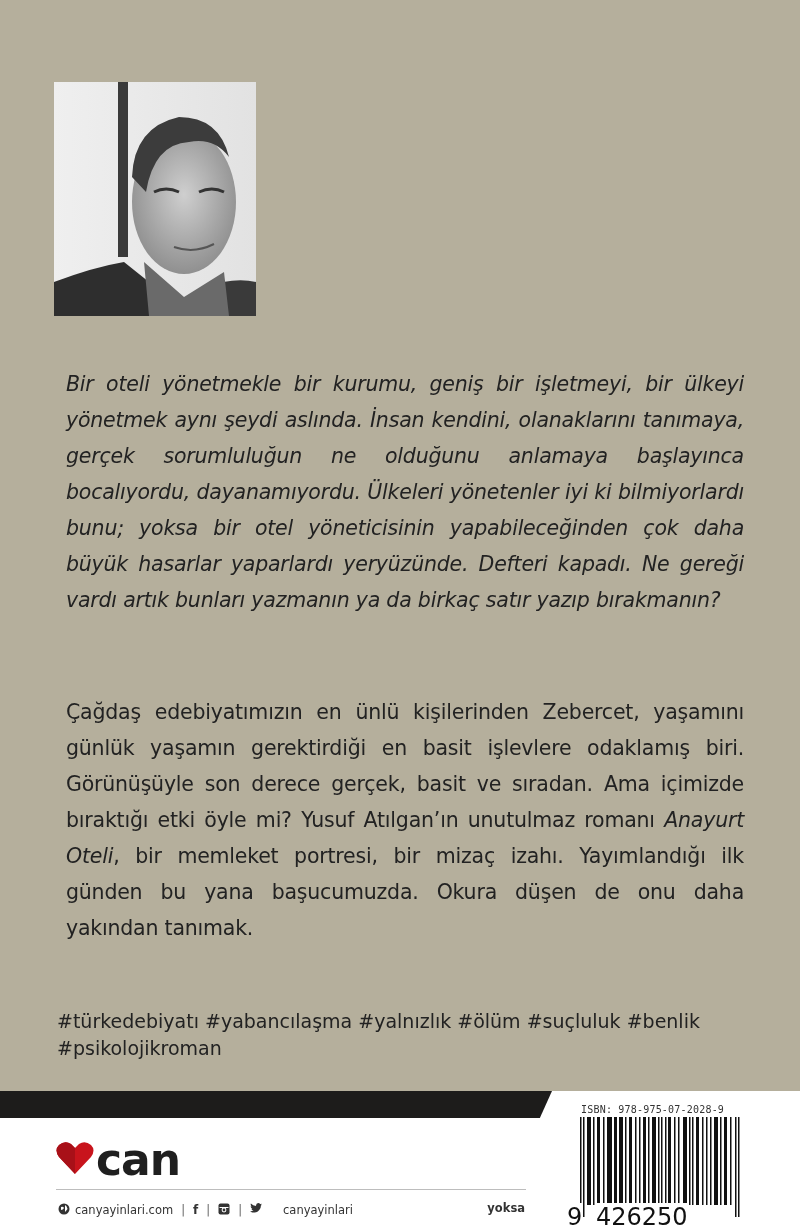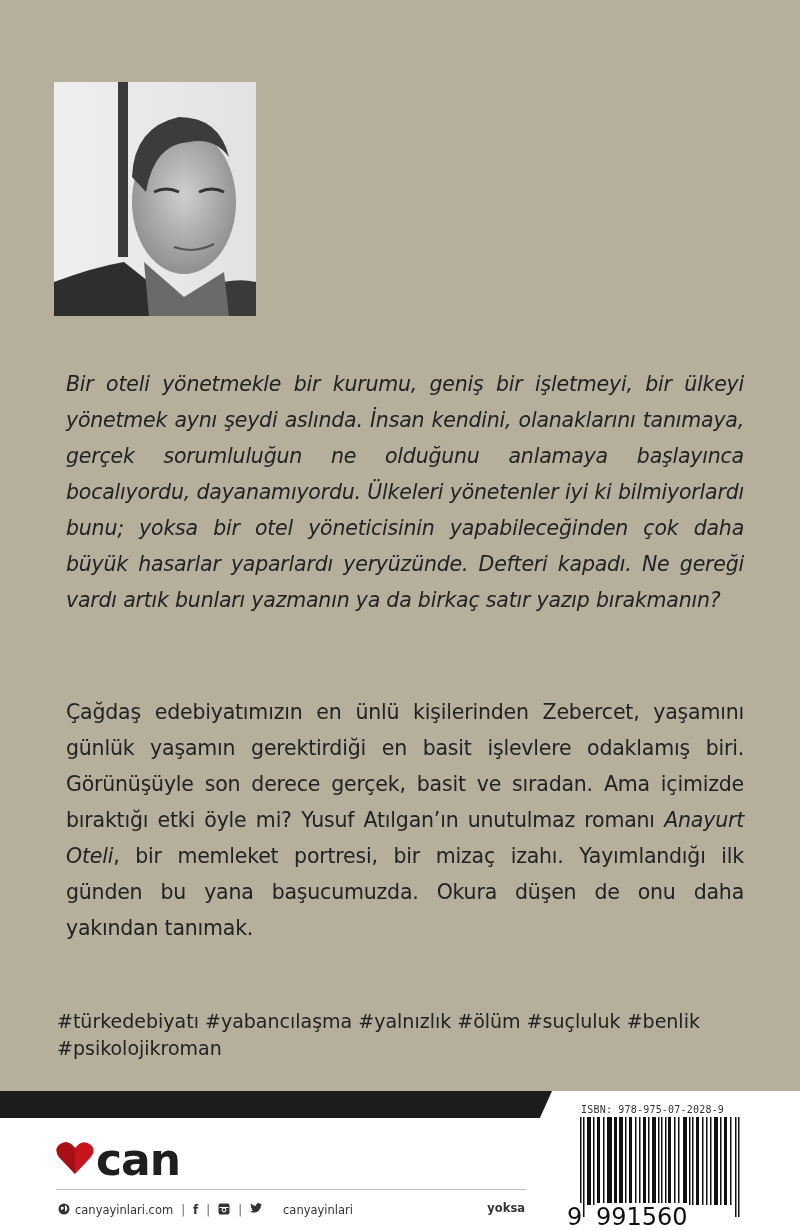--- a/index.html
+++ b/index.html
@@ -190,15 +190,15 @@
       <rect x="144" y="0" width="3" height="88"></rect>
       <rect x="150" y="0" width="1.5" height="88"></rect>
       <rect x="155" y="0" width="1.5" height="100"></rect>
       <rect x="158" y="0" width="1.5" height="100"></rect>
     </g>
   </svg>
 </div>
 
 <div class="barcode-digits">
   <span>9</span>
-  <span style="margin-left:4px;">991560</span>
+  <span style="margin-left:4px;">426250</span>
   <span style="margin-left:2px;">735639</span>
 </div>
 
 </body></html>

